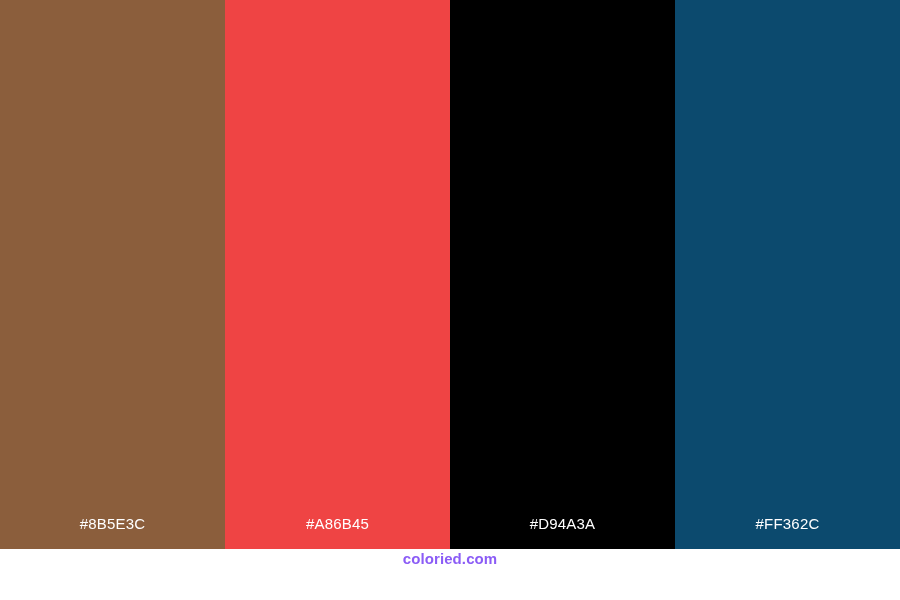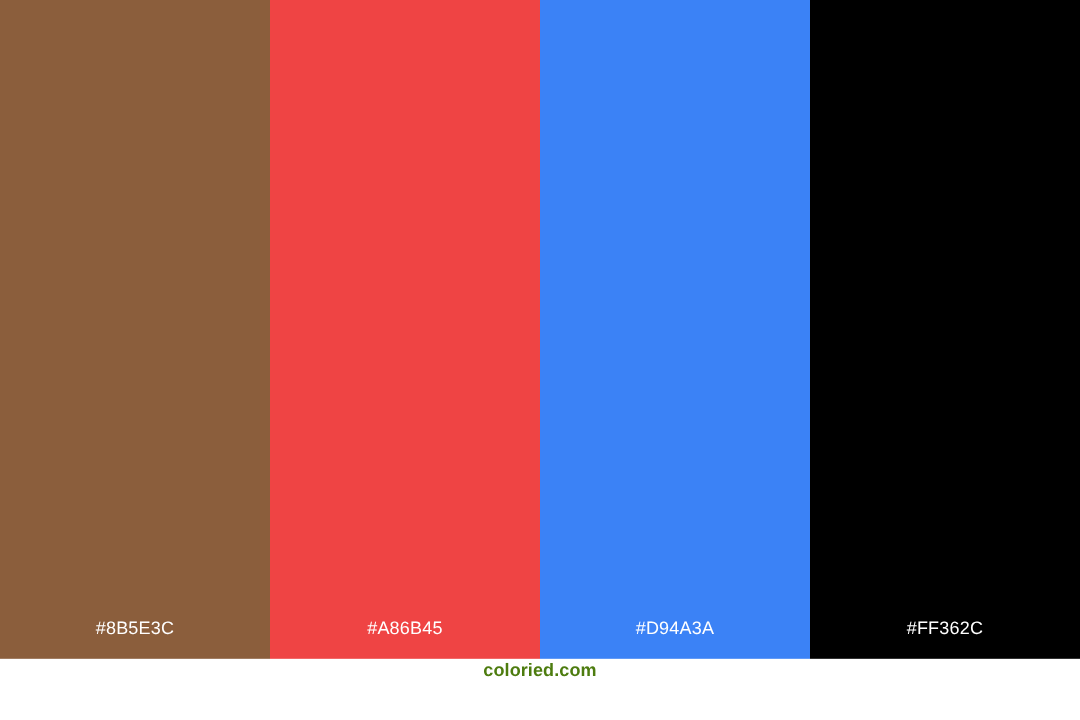--- a/index.html
+++ b/index.html
@@ -75,27 +75,27 @@
 
     <div class="swatch" style="background-color: rgb(139, 94, 60);">
       <span class="swatch-label" style="color: rgb(255, 255, 255);">#8B5E3C</span>
     </div>
 
     <div class="swatch" style="background-color: #ef4444;">
       <span class="swatch-label" style="color: rgb(255, 255, 255);">#A86B45</span>
     </div>
 
 
-    <div class="swatch" style="background-color: #3b82f6;">
+    <div class="swatch" style="background-color: #000000;">
       <span class="swatch-label" style="color: rgb(255, 255, 255);">#D94A3A</span>
     </div>
 
-    <div class="swatch" style="background-color: #000000;">
+    <div class="swatch" style="background-color: #0c4a6e;">
       <span class="swatch-label" style="color: rgb(255, 255, 255);">#FF362C</span>
     </div>
 
   </div>
 
   <div class="footer-bar" style="background-color: rgb(255, 255, 255);">
-    <span class="footer-brand" style="color: #4d7c0f;">coloried.com</span>
+    <span class="footer-brand" style="color: #8b5cf6;">coloried.com</span>
   </div>
 
 </div>
 
 </body></html>

